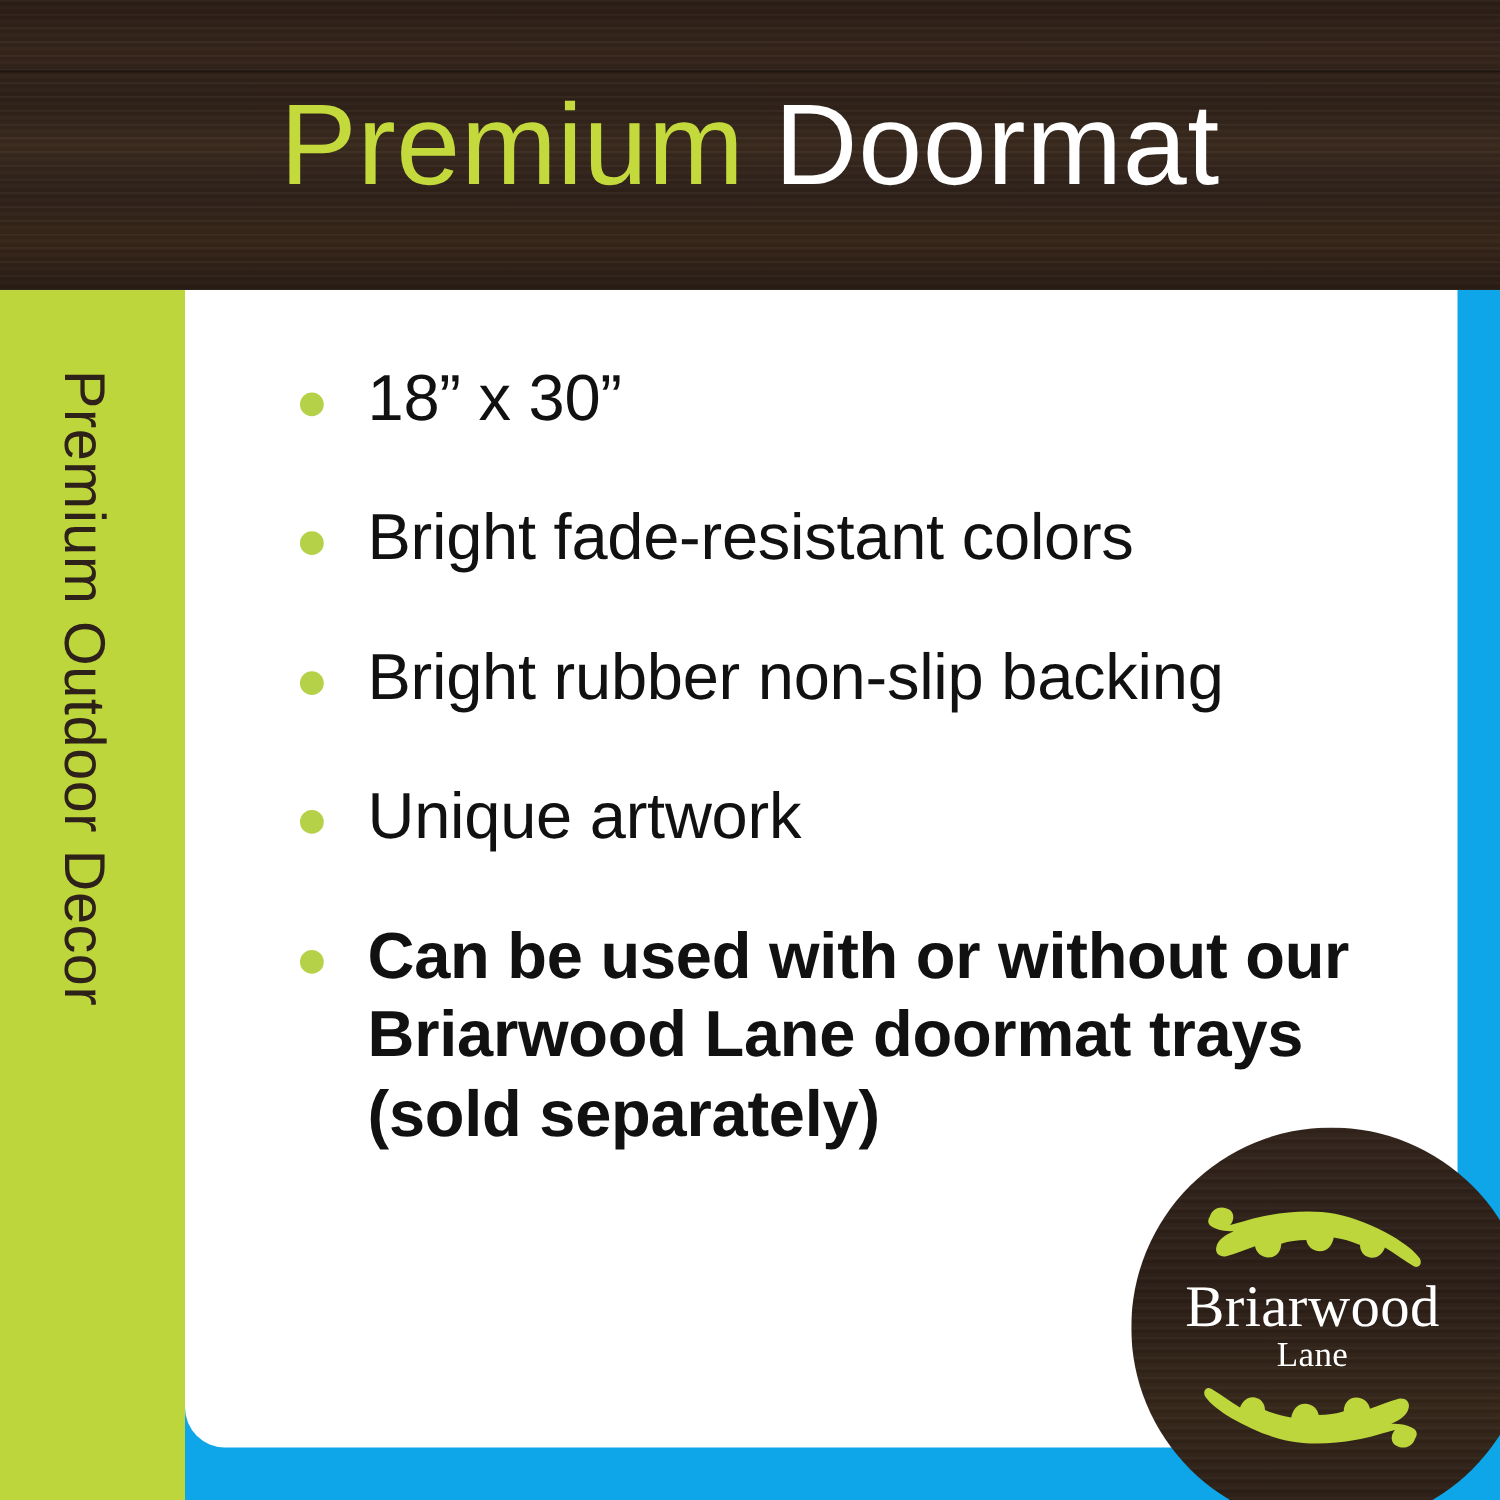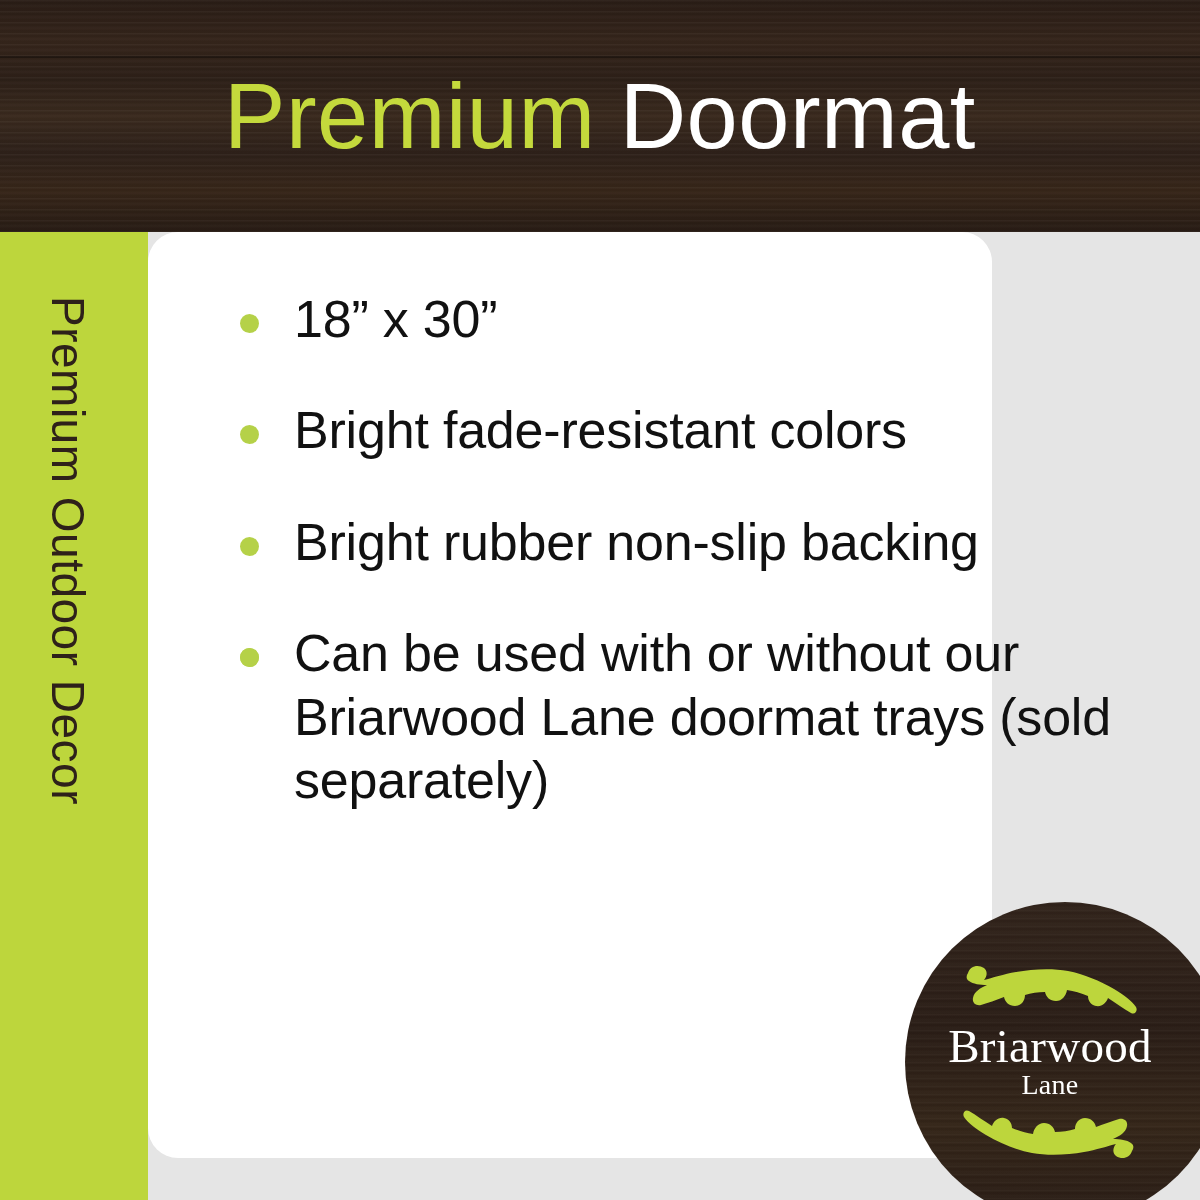--- a/index.html
+++ b/index.html
@@ -7,21 +7,21 @@
     padding: 0;
     background: #ffffff;
   }
 
   #page {
     position: relative;
     width: 1200px;
     height: 1200px;
     overflow: hidden;
     font-family: "Liberation Sans", sans-serif;
-    background: #e5e5e5;
+    background: #0ea5e9;
   }
 
   
   .header-band {
     position: absolute;
     left: 0;
     top: 0;
     width: 1200px;
     height: 232px;
     background:
@@ -96,25 +96,24 @@
     letter-spacing: 0.5px;
     line-height: 1;
     margin-left: 17px;
   }
 
   
   .card {
     position: absolute;
     left: 148px;
     top: 232px;
-    width: 844px;
+    width: 1018px;
     height: 926px;
     background: #ffffff;
     border-bottom-left-radius: 32px;
-    border-radius: 30px;
   }
 
   .bullet-list {
     position: absolute;
     left: 92px;
     top: 56px;
     width: 880px;
     margin: 0;
     padding: 0;
     list-style: none;
@@ -122,21 +121,21 @@
   .bullet-item {
     position: relative;
     padding-left: 54px;
     margin-bottom: 48px;
     font-size: 52px;
     font-weight: 400;
     color: #111111;
     line-height: 1.22;
     letter-spacing: -0.2px;
   }
-  .bullet-item:last-child { margin-bottom: 0; }
+  .bullet-item:last-child { margin-bottom: 0; font-weight: bold; }
   .bullet-dot {
     position: absolute;
     left: 0;
     top: 26px;
     width: 19px;
     height: 19px;
     border-radius: 50%;
     background: #b5d148;
   }
 
@@ -219,20 +218,21 @@
       <li class="bullet-item">
         <span class="bullet-dot"></span>
         <span>Bright fade-resistant colors</span>
       </li>
       <li class="bullet-item">
         <span class="bullet-dot"></span>
         <span>Bright rubber non-slip backing</span>
       </li>
       <li class="bullet-item">
         <span class="bullet-dot"></span>
+        <span>Unique artwork</span>
       </li>
       <li class="bullet-item">
         <span class="bullet-dot"></span>
         <span>Can be used with or without our Briarwood Lane doormat trays (sold separately)</span>
       </li>
     </ul>
   </div>
 
   <div class="logo-badge">
     <div class="logo-inner">

